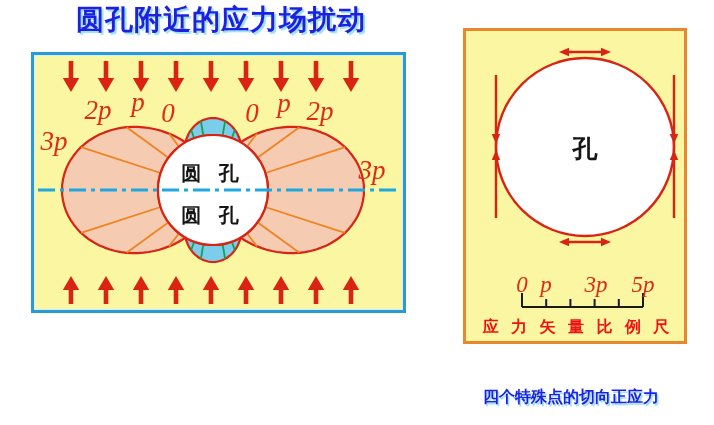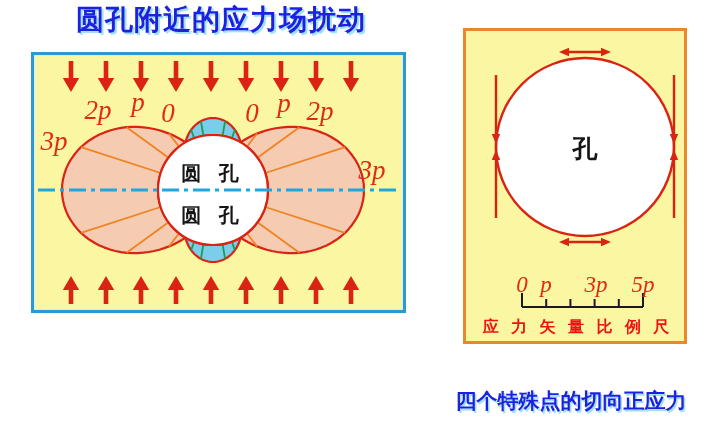--- a/index.html
+++ b/index.html
@@ -11,21 +11,21 @@
   .panel{position:absolute;box-sizing:border-box;background:var(--panel_yellow,#fbf6a2);}
   .panel-left{left:31px;top:52px;width:375px;height:261px;
               border:3px solid var(--left_border,#2a9ad2);
               box-shadow:inset 0 0 0 1px #cdeefb;}
   .panel-right{left:463px;top:28px;width:224px;height:316px;
                border:3px solid var(--right_border,#e8872b);}
   .cap{position:absolute;text-align:center;font-weight:bold;}
   .cap-left-main{left:0;top:336px;width:432px;font-size:21px;color:var(--title_blue,#1f1fe0);
                  text-shadow:1.5px 1.5px 0 var(--shadow_cyan,#9fe2fb);}
   .cap-left-sub{left:0;top:372px;width:440px;font-size:19px;color:var(--caption_red,#f01212);}
-  .cap-right-main{left:428px;top:387px;width:286px;font-size:21px;color:var(--title_blue,#1f1fe0);
+  .cap-right-main{left:428px;top:387px;width:286px;font-size:16px;color:var(--title_blue,#1f1fe0);
                   text-shadow:1.5px 1.5px 0 var(--shadow_cyan,#9fe2fb);}
   svg{display:block;}
   .stress-lbl{font-family:"Liberation Serif",serif;font-style:italic;font-size:27px;
               fill:var(--label_red,#e02a18);text-anchor:middle;}
   .ruler-lbl{font-family:"Liberation Serif",serif;font-style:italic;font-size:23px;
              fill:var(--label_red,#e02a18);text-anchor:middle;}
   .cjk{font-family:"Liberation Sans",sans-serif;font-weight:bold;fill:#151515;text-anchor:middle;}
   .hole-lbl{font-size:20px;letter-spacing:6px;}
   .hole-lbl-r{font-size:25px;}
   .scale-cap{font-family:"Liberation Sans",sans-serif;font-weight:bold;font-size:16px;

